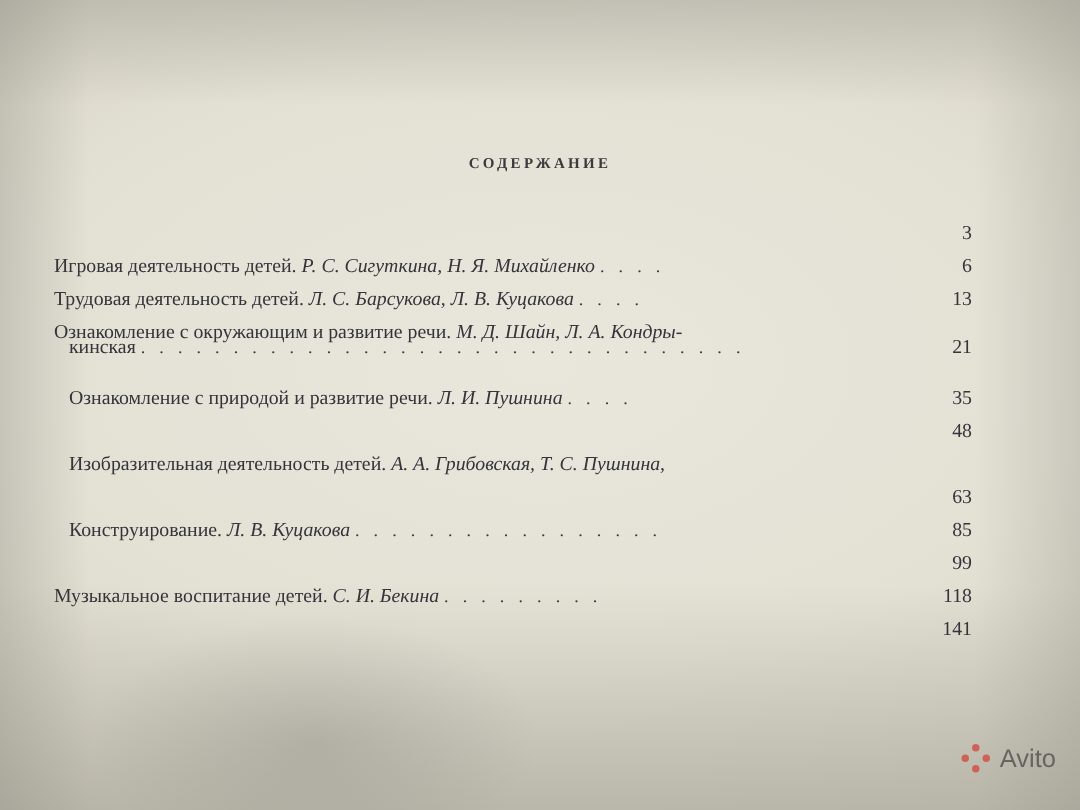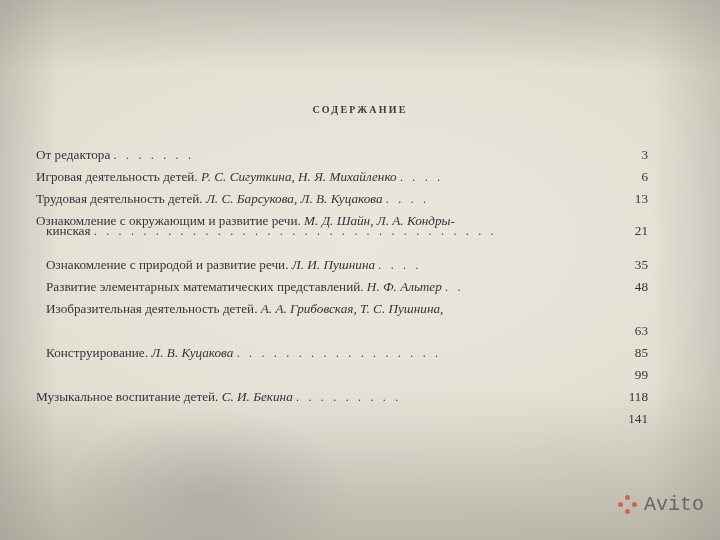--- a/index.html
+++ b/index.html
@@ -149,45 +149,41 @@
     display: block;
     width: 5px; height: 5px;
     border-radius: 50%;
     background: #d4443a;
   }
   .wm-icon span:nth-child(1) { left: 0px; top: 7px; }
   .wm-icon span:nth-child(2) { left: 7px; top: 0px; }
   .wm-icon span:nth-child(3) { left: 7px; top: 14px; }
   .wm-icon span:nth-child(4) { left: 14px; top: 7px; }
   .wm-text {
-    font-family: Liberation Mono, monospace;
-    font-size: 20px;
+    font-family: Liberation Sans, sans-serif;
+    font-size: 17px;
     color: #4a4a4a;
     font-weight: normal;
   }
 </style>
 </head>
 <body>
 
 <div class="page">
   <div class="shade-top"></div>
   <div class="shade-bottom"></div>
   <div class="shade-left"></div>
   <div class="shade-right"></div>
   <div class="blur-blob"></div>
 
   <div class="heading">СОДЕРЖАНИЕ</div>
 
   <div class="toc">
 
     <div class="entry e0">
-      <span class="text">
-        <span>От редактора</span>
-        <span class="dots">. . . . . . .</span>
-      </span>
       <span class="page-num">3</span>
     </div>
 
     <div class="entry e1">
       <span class="text">
         <span>Игровая деятельность детей.</span>
         <span class="ital">Р. С. Сигуткина, Н. Я. Михайленко</span>
         <span class="dots">. . . .</span>
       </span>
       <span class="page-num">6</span>
@@ -221,25 +217,20 @@
     <div class="entry e5 indent">
       <span class="text">
         <span>Ознакомление с природой и развитие речи.</span>
         <span class="ital">Л. И. Пушнина</span>
         <span class="dots">. . . .</span>
       </span>
       <span class="page-num">35</span>
     </div>
 
     <div class="entry e6 indent">
-      <span class="text">
-        <span>Развитие элементарных математических представлений.</span>
-        <span class="ital">Н. Ф. Альтер</span>
-        <span class="dots">. .</span>
-      </span>
       <span class="page-num">48</span>
     </div>
 
     <div class="entry e7 indent">
       <span class="text">
         <span>Изобразительная деятельность детей.</span>
         <span class="ital">А. А. Грибовская, Т. С. Пушнина,</span>
       </span>
       <span class="page-num"></span>
     </div>

